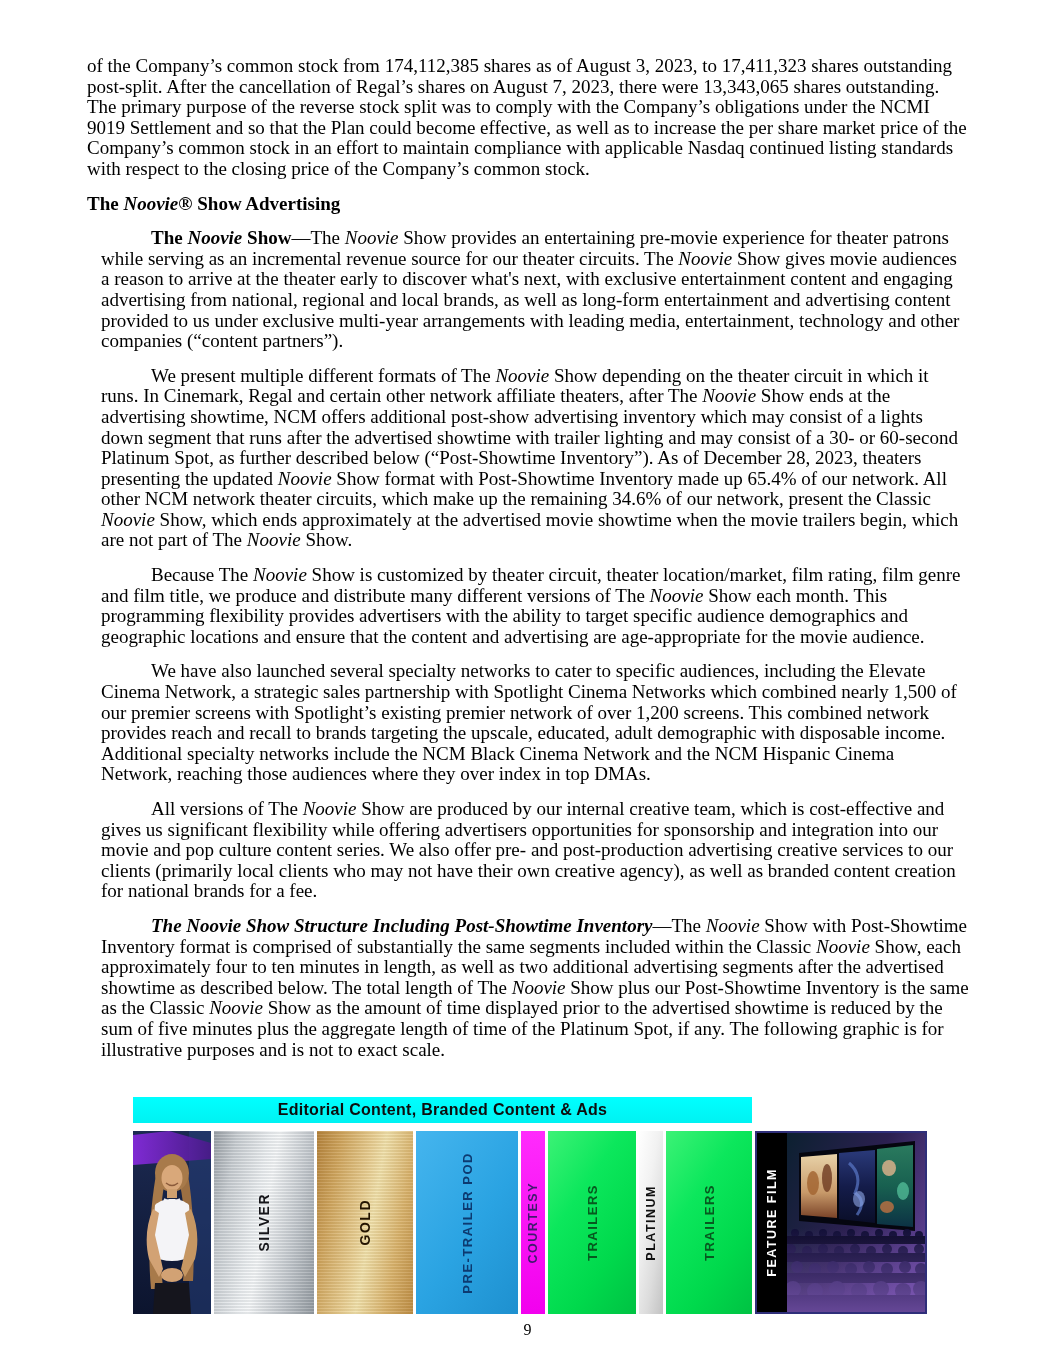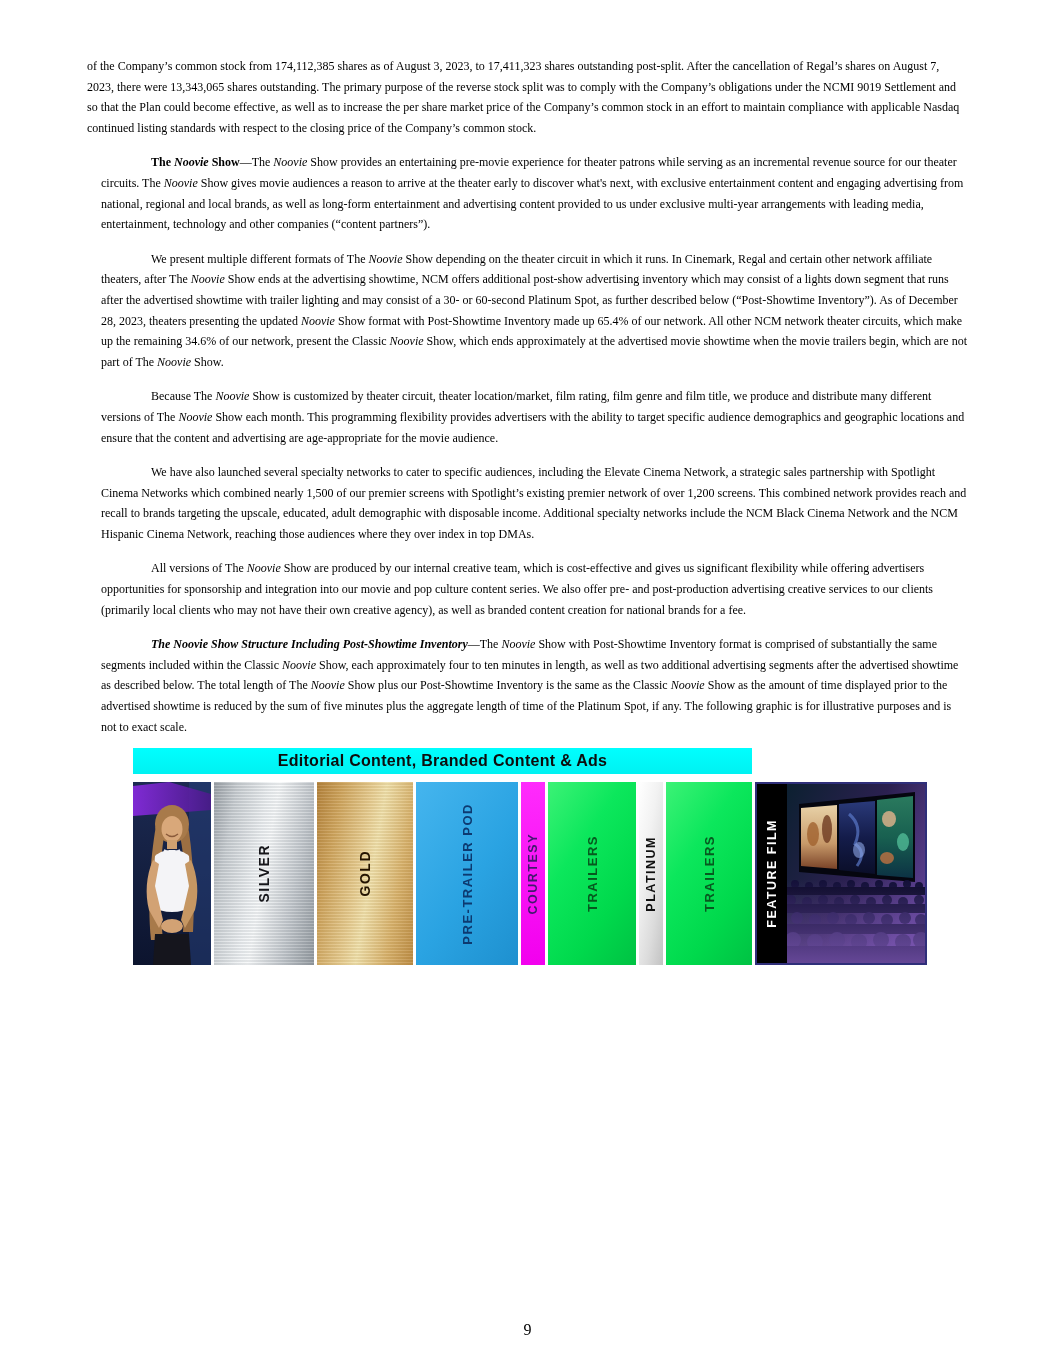--- a/index.html
+++ b/index.html
@@ -4,31 +4,31 @@
 <style>
   html,body{margin:0;padding:0;}
   body{
     width:1055px;height:1365px;background:#ffffff;position:relative;
     font-family:"Liberation Serif", serif;color:#000;
   }
   .content{
     position:absolute;left:87px;top:56px;width:882px;
   }
   .para{
-    font-size:12px;line-height:20.6px;margin:14px 0 0 0;text-align:left;
+    font-size:19px;line-height:20.6px;margin:14px 0 0 0;text-align:left;
   }
   .para.first{margin-top:0;}
   .para.indent{text-indent:50px;margin-left:14px;}
   .para.heading{font-weight:bold;}
   .st-i{font-style:italic;}
   .st-b{font-weight:bold;}
   .st-bi{font-weight:bold;font-style:italic;}
 
   
-  .diagram{margin:11px 0 0 46px;width:794px;text-align:right;}
+  .diagram{margin:37px 0 0 46px;width:794px;text-align:right;}
   .banner{
     width:619px;height:26px;background:linear-gradient(180deg,#0ff 0%,#00f2f2 100%);
     display:flex;align-items:center;justify-content:center;margin-bottom:8px;
   }
   .banner span{
     font-family:"Liberation Sans", sans-serif;font-weight:bold;font-size:16px;
     color:#0d0d0d;letter-spacing:.3px;
   }
   .bars{display:flex;gap:3px;height:183px;}
   .seg{position:relative;display:flex;align-items:center;justify-content:center;overflow:hidden;}
@@ -66,20 +66,21 @@
   .page-number{
     position:absolute;left:0;width:100%;bottom:26px;text-align:center;
     font-size:16px;
   }
 </style>
 </head>
 <body>
 
 <div class="content">
   <p class="para first"><span>of the Company’s common stock from 174,112,385 shares as of August 3, 2023, to 17,411,323 shares outstanding post-split. After the cancellation of Regal’s shares on August 7, 2023, there were 13,343,065 shares outstanding. The primary purpose of the reverse stock split was to comply with the Company’s obligations under the NCMI 9019 Settlement and so that the Plan could become effective, as well as to increase the per share market price of the Company’s common stock in an effort to maintain compliance with applicable Nasdaq continued listing standards with respect to the closing price of the Company’s common stock.</span></p>
+  <p class="para heading"><span class="st-b">The </span><span class="st-bi">Noovie</span><span class="st-b">® Show Advertising</span></p>
   <p class="para indent"><span class="st-b">The </span><span class="st-bi">Noovie</span><span class="st-b"> Show</span><span>—The </span><span class="st-i">Noovie</span><span> Show provides an entertaining pre-movie experience for theater patrons while serving as an incremental revenue source for our theater circuits. The </span><span class="st-i">Noovie</span><span> Show gives movie audiences a reason to arrive at the theater early to discover what's next, with exclusive entertainment content and engaging advertising from national, regional and local brands, as well as long-form entertainment and advertising content provided to us under exclusive multi-year arrangements with leading media, entertainment, technology and other companies (“content partners”).</span></p>
   <p class="para indent"><span>We present multiple different formats of The </span><span class="st-i">Noovie</span><span> Show depending on the theater circuit in which it runs. In Cinemark, Regal and certain other network affiliate theaters, after The </span><span class="st-i">Noovie</span><span> Show ends at the advertising showtime, NCM offers additional post-show advertising inventory which may consist of a lights down segment that runs after the advertised showtime with trailer lighting and may consist of a 30- or 60-second Platinum Spot, as further described below (“Post-Showtime Inventory”). As of December 28, 2023, theaters presenting the updated </span><span class="st-i">Noovie</span><span> Show format with Post-Showtime Inventory made up 65.4% of our network. All other NCM network theater circuits, which make up the remaining 34.6% of our network, present the Classic </span><span class="st-i">Noovie</span><span> Show, which ends approximately at the advertised movie showtime when the movie trailers begin, which are not part of The </span><span class="st-i">Noovie</span><span> Show.</span></p>
   <p class="para indent"><span>Because The </span><span class="st-i">Noovie</span><span> Show is customized by theater circuit, theater location/market, film rating, film genre and film title, we produce and distribute many different versions of The </span><span class="st-i">Noovie</span><span> Show each month. This programming flexibility provides advertisers with the ability to target specific audience demographics and geographic locations and ensure that the content and advertising are age-appropriate for the movie audience.</span></p>
   <p class="para indent"><span>We have also launched several specialty networks to cater to specific audiences, including the Elevate Cinema Network, a strategic sales partnership with Spotlight Cinema Networks which combined nearly 1,500 of our premier screens with Spotlight’s existing premier network of over 1,200 screens. This combined network provides reach and recall to brands targeting the upscale, educated, adult demographic with disposable income. Additional specialty networks include the NCM Black Cinema Network and the NCM Hispanic Cinema Network, reaching those audiences where they over index in top DMAs.</span></p>
   <p class="para indent"><span>All versions of The </span><span class="st-i">Noovie</span><span> Show are produced by our internal creative team, which is cost-effective and gives us significant flexibility while offering advertisers opportunities for sponsorship and integration into our movie and pop culture content series. We also offer pre- and post-production advertising creative services to our clients (primarily local clients who may not have their own creative agency), as well as branded content creation for national brands for a fee.</span></p>
   <p class="para indent"><span class="st-bi">The Noovie Show Structure Including Post-Showtime Inventory</span><span>—The </span><span class="st-i">Noovie</span><span> Show with Post-Showtime Inventory format is comprised of substantially the same segments included within the Classic </span><span class="st-i">Noovie</span><span> Show,</span><span> each approximately four to ten minutes in length, as well as two additional advertising segments after the advertised showtime as described below. The total length of The </span><span class="st-i">Noovie</span><span> Show plus our Post-Showtime Inventory is the same as the Classic </span><span class="st-i">Noovie</span><span> Show as the amount of time displayed prior to the advertised showtime is reduced by the sum of five minutes plus the aggregate length of time of the Platinum Spot, if any. The following graphic is for illustrative purposes and is not to exact scale.</span></p>
 
   <div class="diagram">
     <div class="banner">
       <span>Editorial Content, Branded Content &amp; Ads</span>

